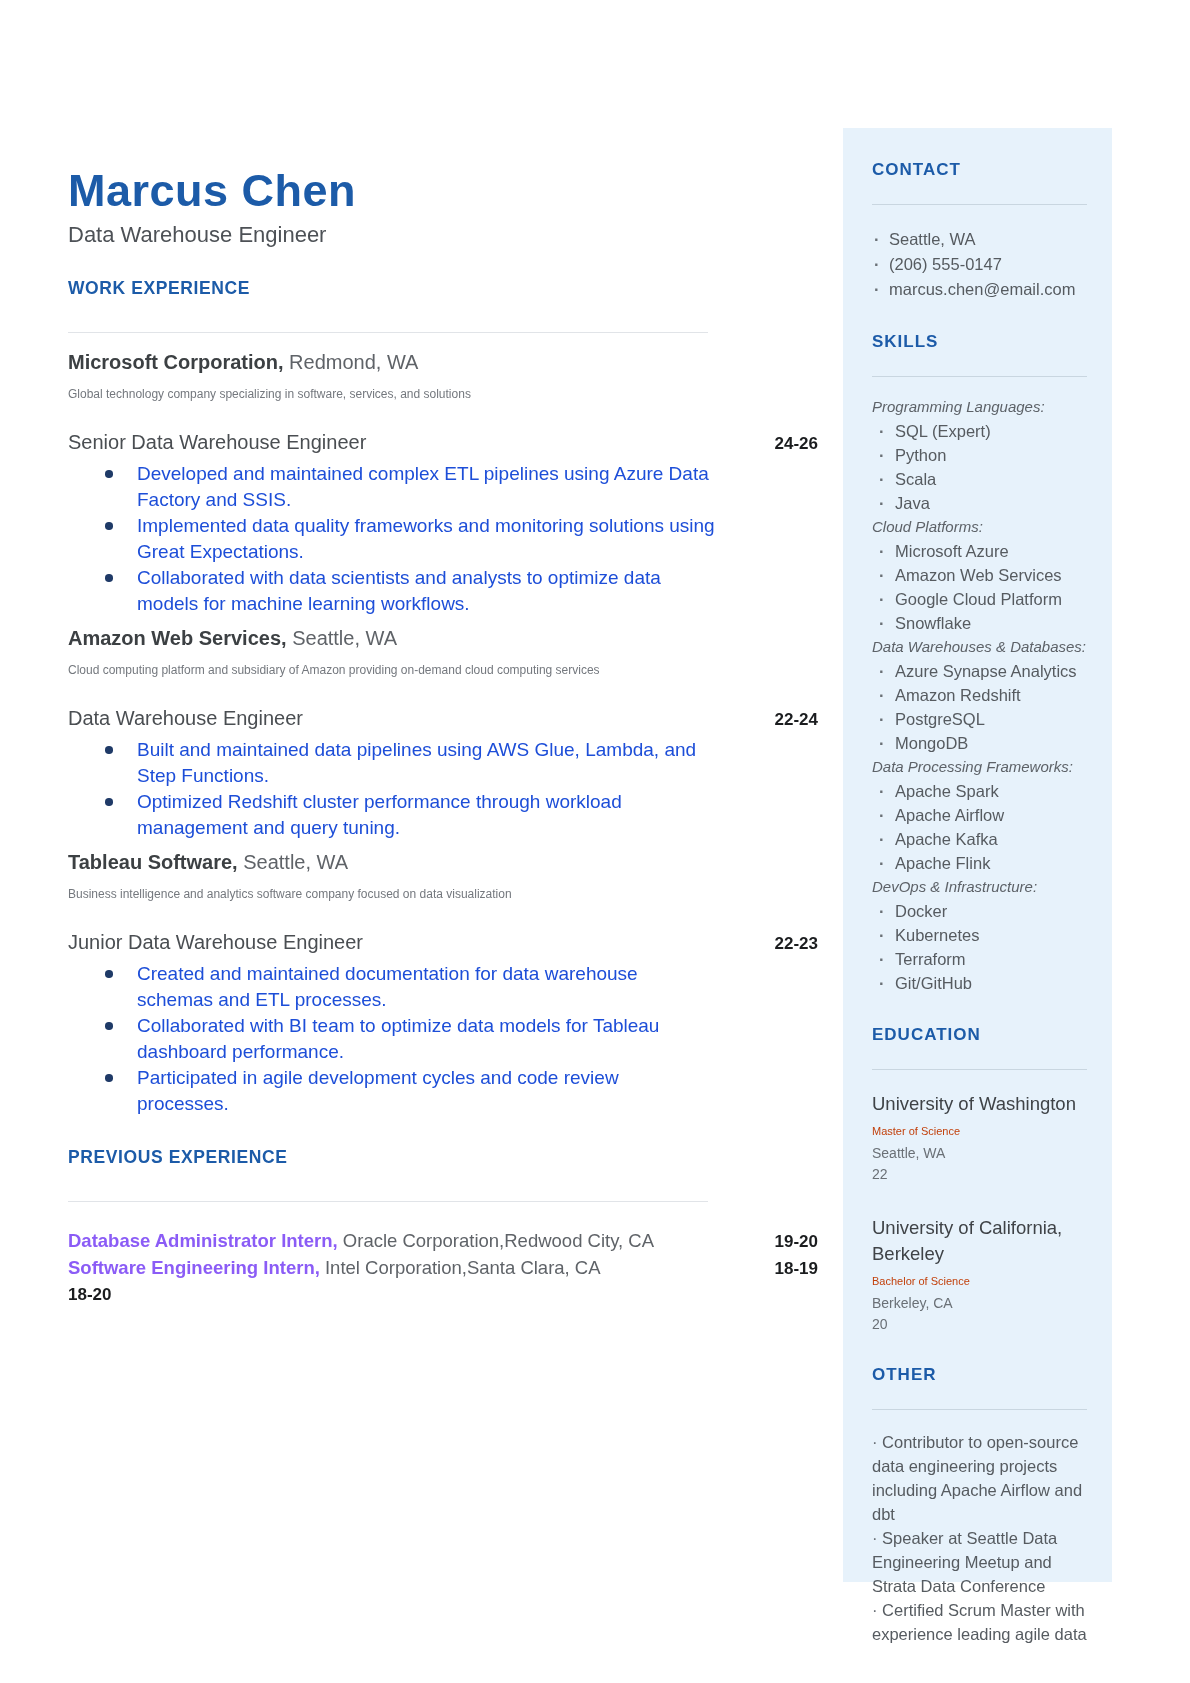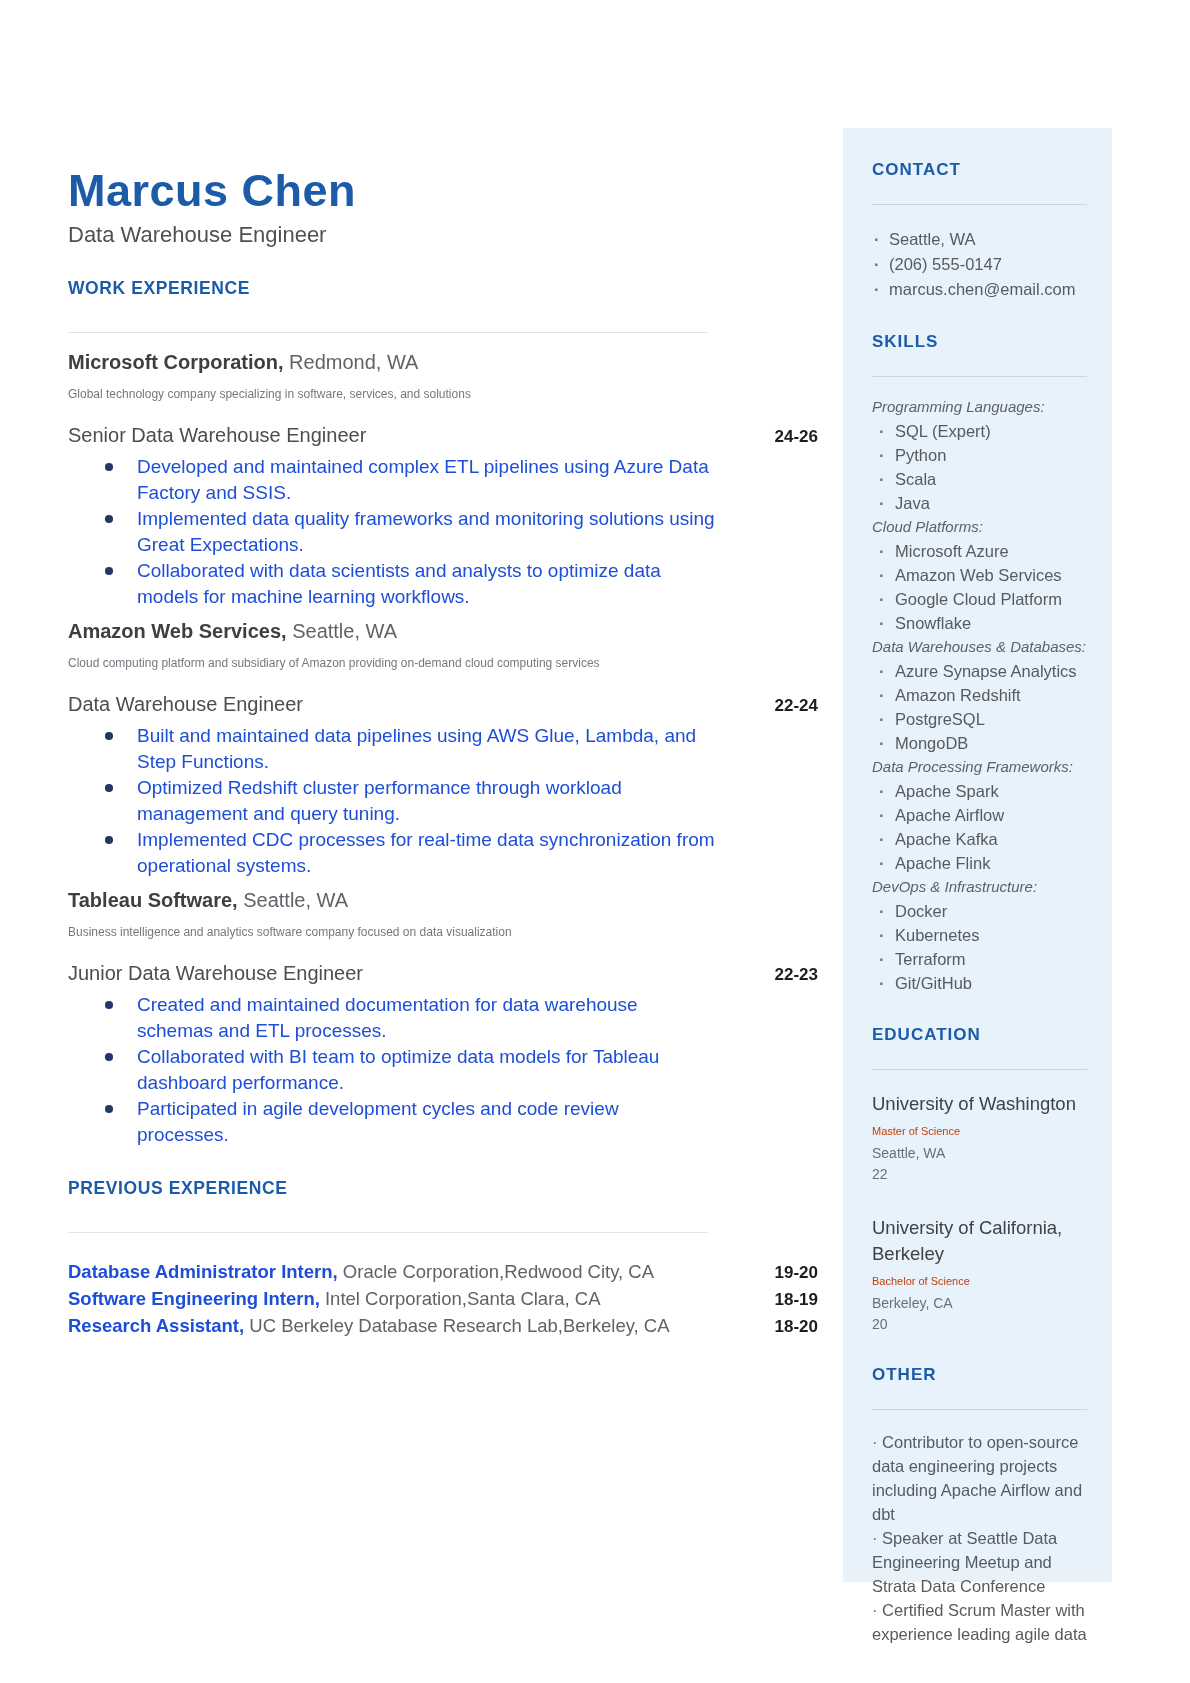--- a/index.html
+++ b/index.html
@@ -53,21 +53,21 @@
   .company-line { font-size: 20px; line-height: 26px; color: #5f6368; }
   .company { font-weight: 700; color: #3c4043; }
   .company-desc {
     margin-top: 6px;
     max-width: 700px;
     font-size: 12px;
     line-height: 26px;
     color: #74787e;
   }
   .role-line {
-    margin-top: 15px;
+    margin-top: 22px;
     display: flex;
     justify-content: space-between;
     align-items: baseline;
     font-size: 20px;
     line-height: 26px;
     color: #4a4e52;
     gap: 20px;
   }
   .dates {
     font-size: 17px;
@@ -96,21 +96,21 @@
   }
   .prev-rows { margin-top: 26px; }
   .prev-row {
     display: flex;
     justify-content: space-between;
     align-items: baseline;
     font-size: 18.5px;
     line-height: 26px;
     color: #5f6368;
   }
-  .prev-role { font-weight: 700; color: #1d4ed8; }
+  .prev-role { font-weight: 700; color: #8b5cf6; }
 
   
   .sidebar {
     position: absolute;
     left: 843px;
     top: 128px;
     width: 269px;
     height: 1454px;
     background: #e7f2fb;
     padding: 32px 25px 0 29px;
@@ -202,21 +202,20 @@
         <div class="role-line">
           <span class="role">Data Warehouse Engineer</span>
           <span class="dates">22-24</span>
         </div>
         <ul class="bullets">
 
             <li>Built and maintained data pipelines using AWS Glue, Lambda, and Step Functions.</li>
 
             <li>Optimized Redshift cluster performance through workload management and query tuning.</li>
 
-            <li>Implemented CDC processes for real-time data synchronization from operational systems.</li>
 
         </ul>
       </div>
 
       <div class="job">
         <div class="company-line">
           <span class="company">Tableau Software,</span><span class="location"> Seattle, WA</span>
         </div>
         <div class="company-desc">Business intelligence and analytics software company focused on data visualization</div>
         <div class="role-line">
@@ -247,23 +246,20 @@
         </div>
 
         <div class="prev-row">
           <div class="prev-text">
             <span class="prev-role">Software Engineering Intern,</span><span class="prev-org"> Intel Corporation,Santa Clara, CA</span>
           </div>
           <span class="dates">18-19</span>
         </div>
 
         <div class="prev-row">
-          <div class="prev-text">
-            <span class="prev-role">Research Assistant,</span><span class="prev-org"> UC Berkeley Database Research Lab,Berkeley, CA</span>
-          </div>
           <span class="dates">18-20</span>
         </div>
 
     </div>
   </div>
 
   <aside class="sidebar">
 
     <div class="side-sec">
       <div class="side-heading">CONTACT</div>

